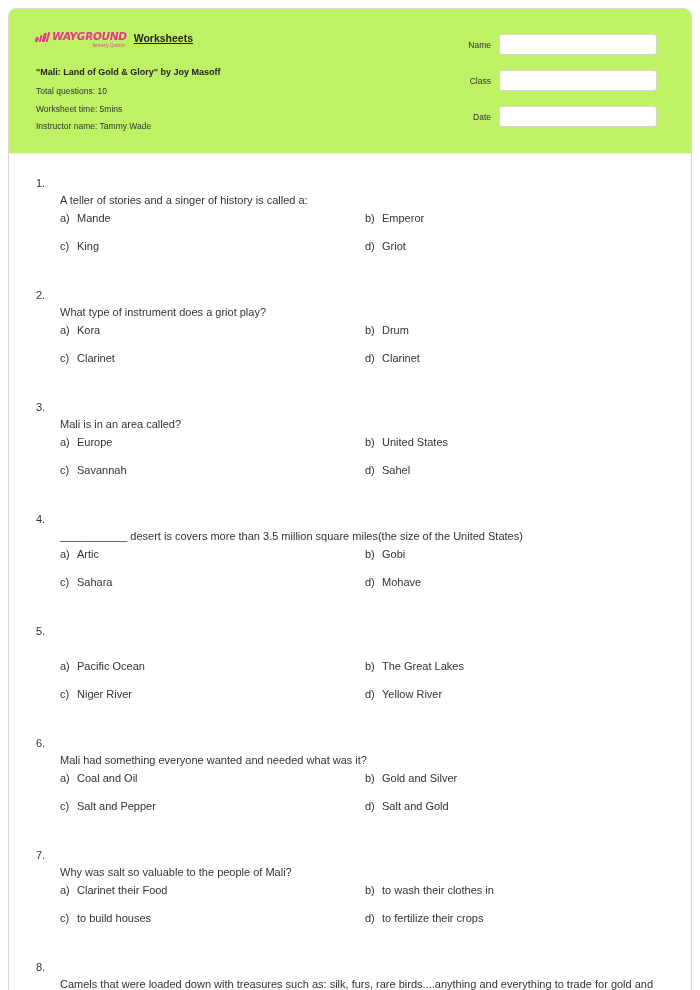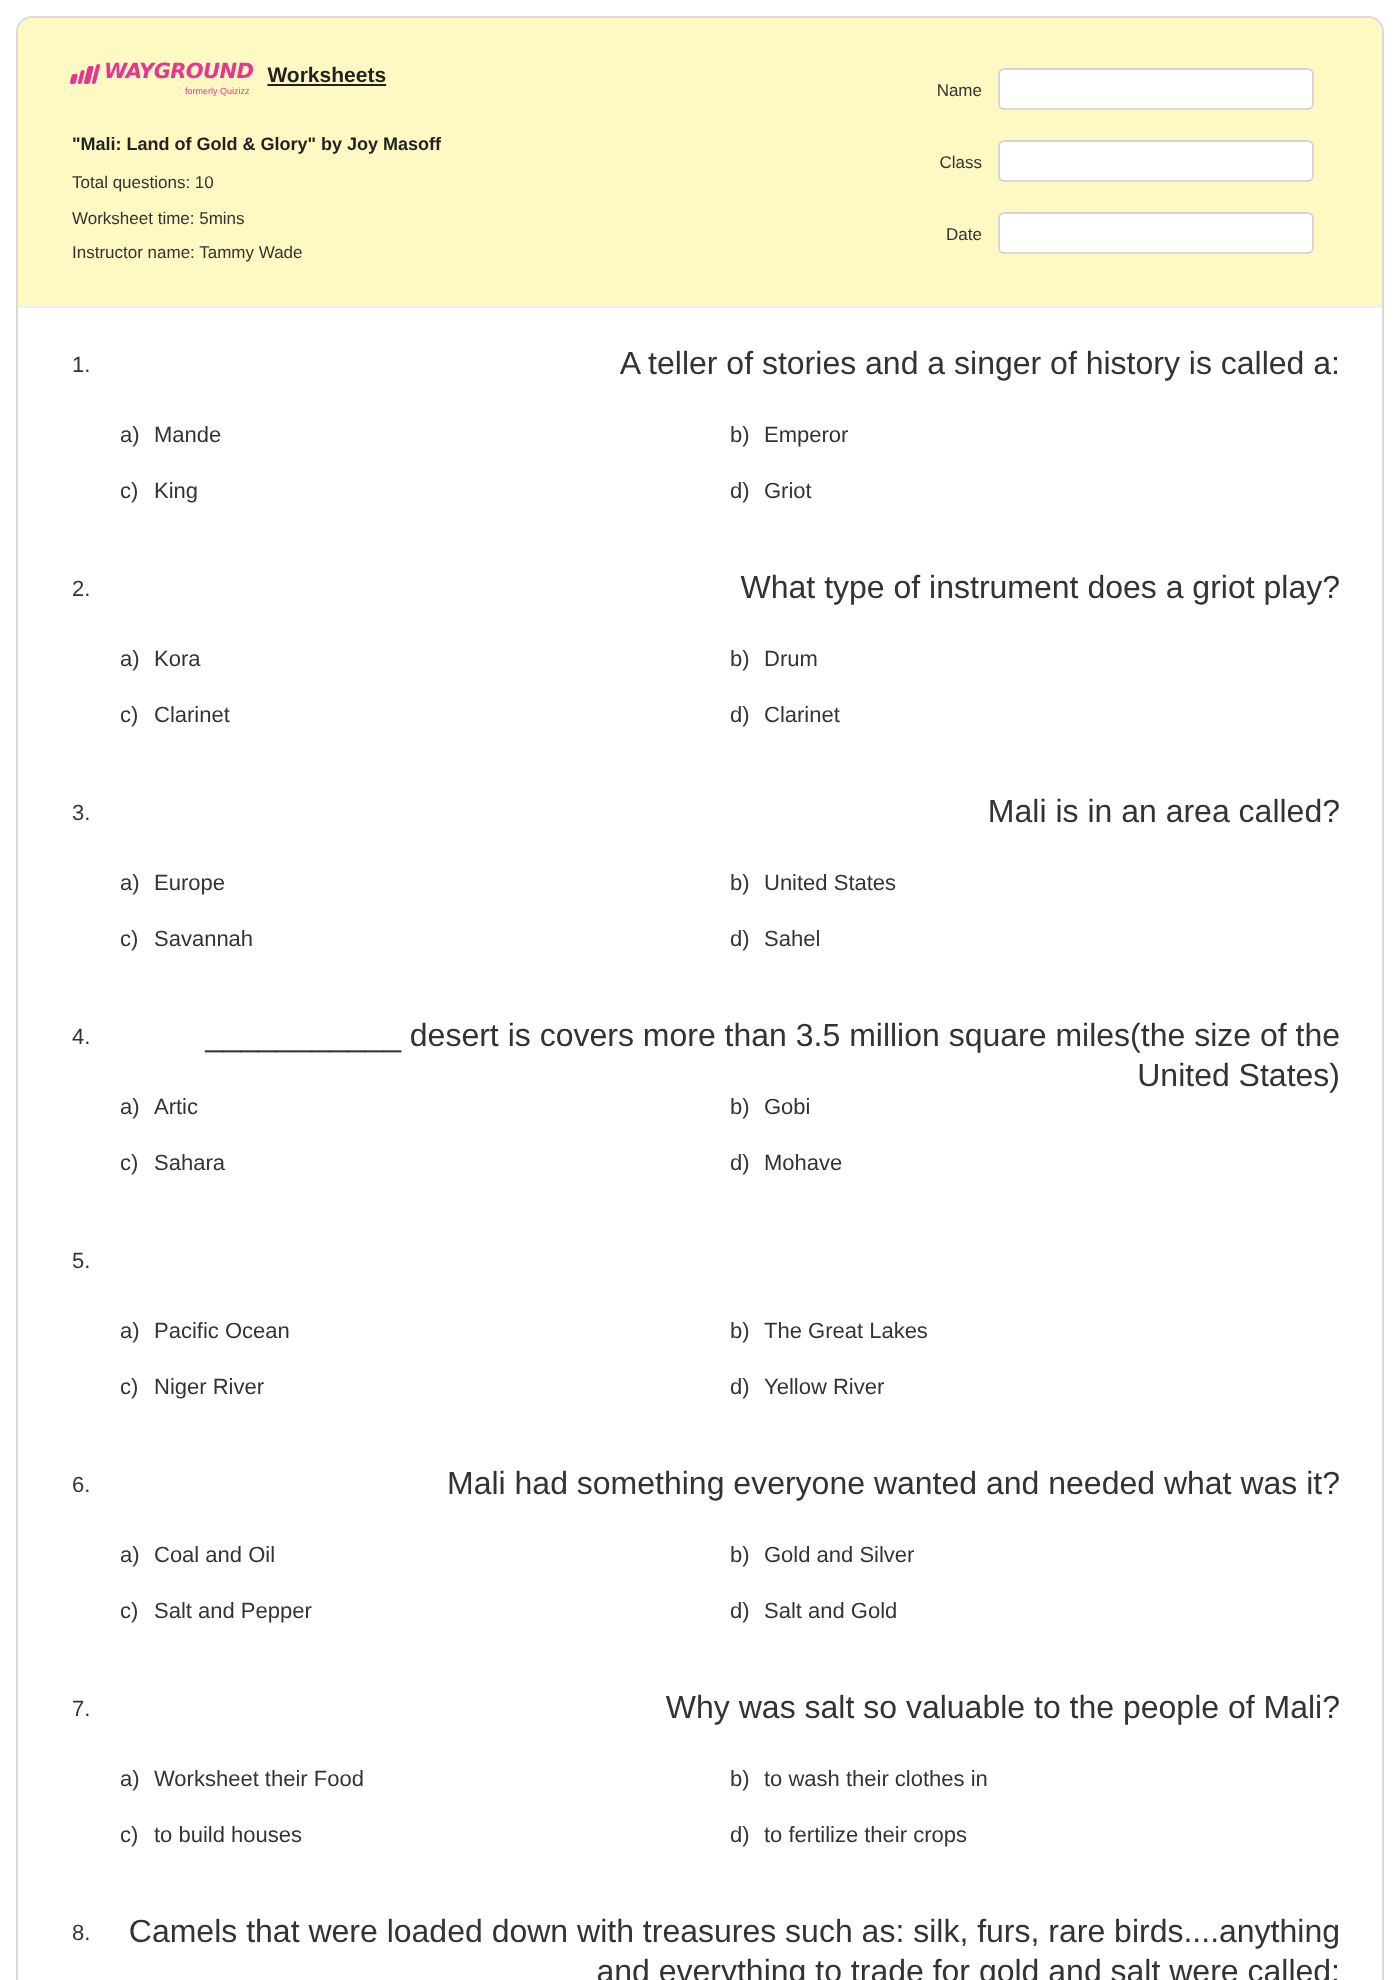--- a/index.html
+++ b/index.html
@@ -4,21 +4,21 @@
   <style>
     * { box-sizing: border-box; margin: 0; padding: 0; }
     html, body { width: 700px; height: 990px; overflow: hidden; background: #ffffff; }
     body { font-family: "Liberation Sans", sans-serif; color: #333333; position: relative; }
 
     .page {
       position: absolute; left: 8px; top: 8px; width: 684px; height: 1000px;
       border: 1px solid #d9d9d9; border-radius: 8px; background: #ffffff; overflow: hidden;
     }
     .header {
-      position: relative; height: 145px; background: #fef9c3;
+      position: relative; height: 145px; background: #bef264;
       border-bottom: 1px solid #efefef;
     }
     .brand-row { position: absolute; left: 27px; top: 22px; display: flex; align-items: center; }
     .logo { display: flex; flex-direction: column; align-items: flex-end; }
     .logo-main { display: flex; align-items: center; }
     .logo-mark { display: flex; align-items: flex-end; gap: 1px; margin-right: 3px; transform: skewX(-14deg); }
     .logo-mark span { display: block; width: 2.5px; background: #e8368f; border-radius: 1px; }
     .logo-text {
       font-family: "DejaVu Sans", sans-serif; font-weight: bold; font-style: italic;
       font-size: 10.5px; color: #e8368f; letter-spacing: -0.3px; line-height: 11px;
@@ -38,21 +38,21 @@
       width: 158px; height: 21px; border: 1px solid #d6d6d6; border-radius: 3px; background: #ffffff;
       font-family: "Liberation Sans", sans-serif; font-size: 9px; padding: 0 4px; outline: none;
     }
     .field.f1 { top: 25px; }
     .field.f2 { top: 61px; }
     .field.f3 { top: 97px; }
 
     .questions { position: absolute; left: 0; top: 163px; width: 684px; }
     .question { position: relative; height: 112px; }
     .q-num { position: absolute; left: 27px; top: 5px; font-size: 11px; color: #333333; }
-    .q-text { position: absolute; left: 51px; top: 5px; width: 610px; font-size: 16px; color: #333333; line-height: 20px; margin-top: -4px; text-align: right; }
+    .q-text { position: absolute; left: 51px; top: 22px; width: 610px; font-size: 11px; color: #333333; line-height: 20px; margin-top: -4px; }
     .opt { position: absolute; font-size: 11px; color: #333333; display: flex; }
     .opt-letter { width: 17px; }
     .opt.a { left: 51px; top: 40px; }
     .opt.b { left: 356px; top: 40px; }
     .opt.c { left: 51px; top: 68px; }
     .opt.d { left: 356px; top: 68px; }
   </style>
 </head>
 <body>
 
@@ -218,21 +218,21 @@
           <span class="opt-letter">d)</span>
           <span>Salt and Gold</span>
         </div>
     </div>
 
     <div class="question">
       <span class="q-num">7.</span>
       <span class="q-text">Why was salt so valuable to the people of Mali?</span>
       <div class="opt a">
           <span class="opt-letter">a)</span>
-          <span>Worksheet their Food</span>
+          <span>Clarinet their Food</span>
         </div>
       <div class="opt b">
           <span class="opt-letter">b)</span>
           <span>to wash their clothes in</span>
         </div>
       <div class="opt c">
           <span class="opt-letter">c)</span>
           <span>to build houses</span>
         </div>
       <div class="opt d">

